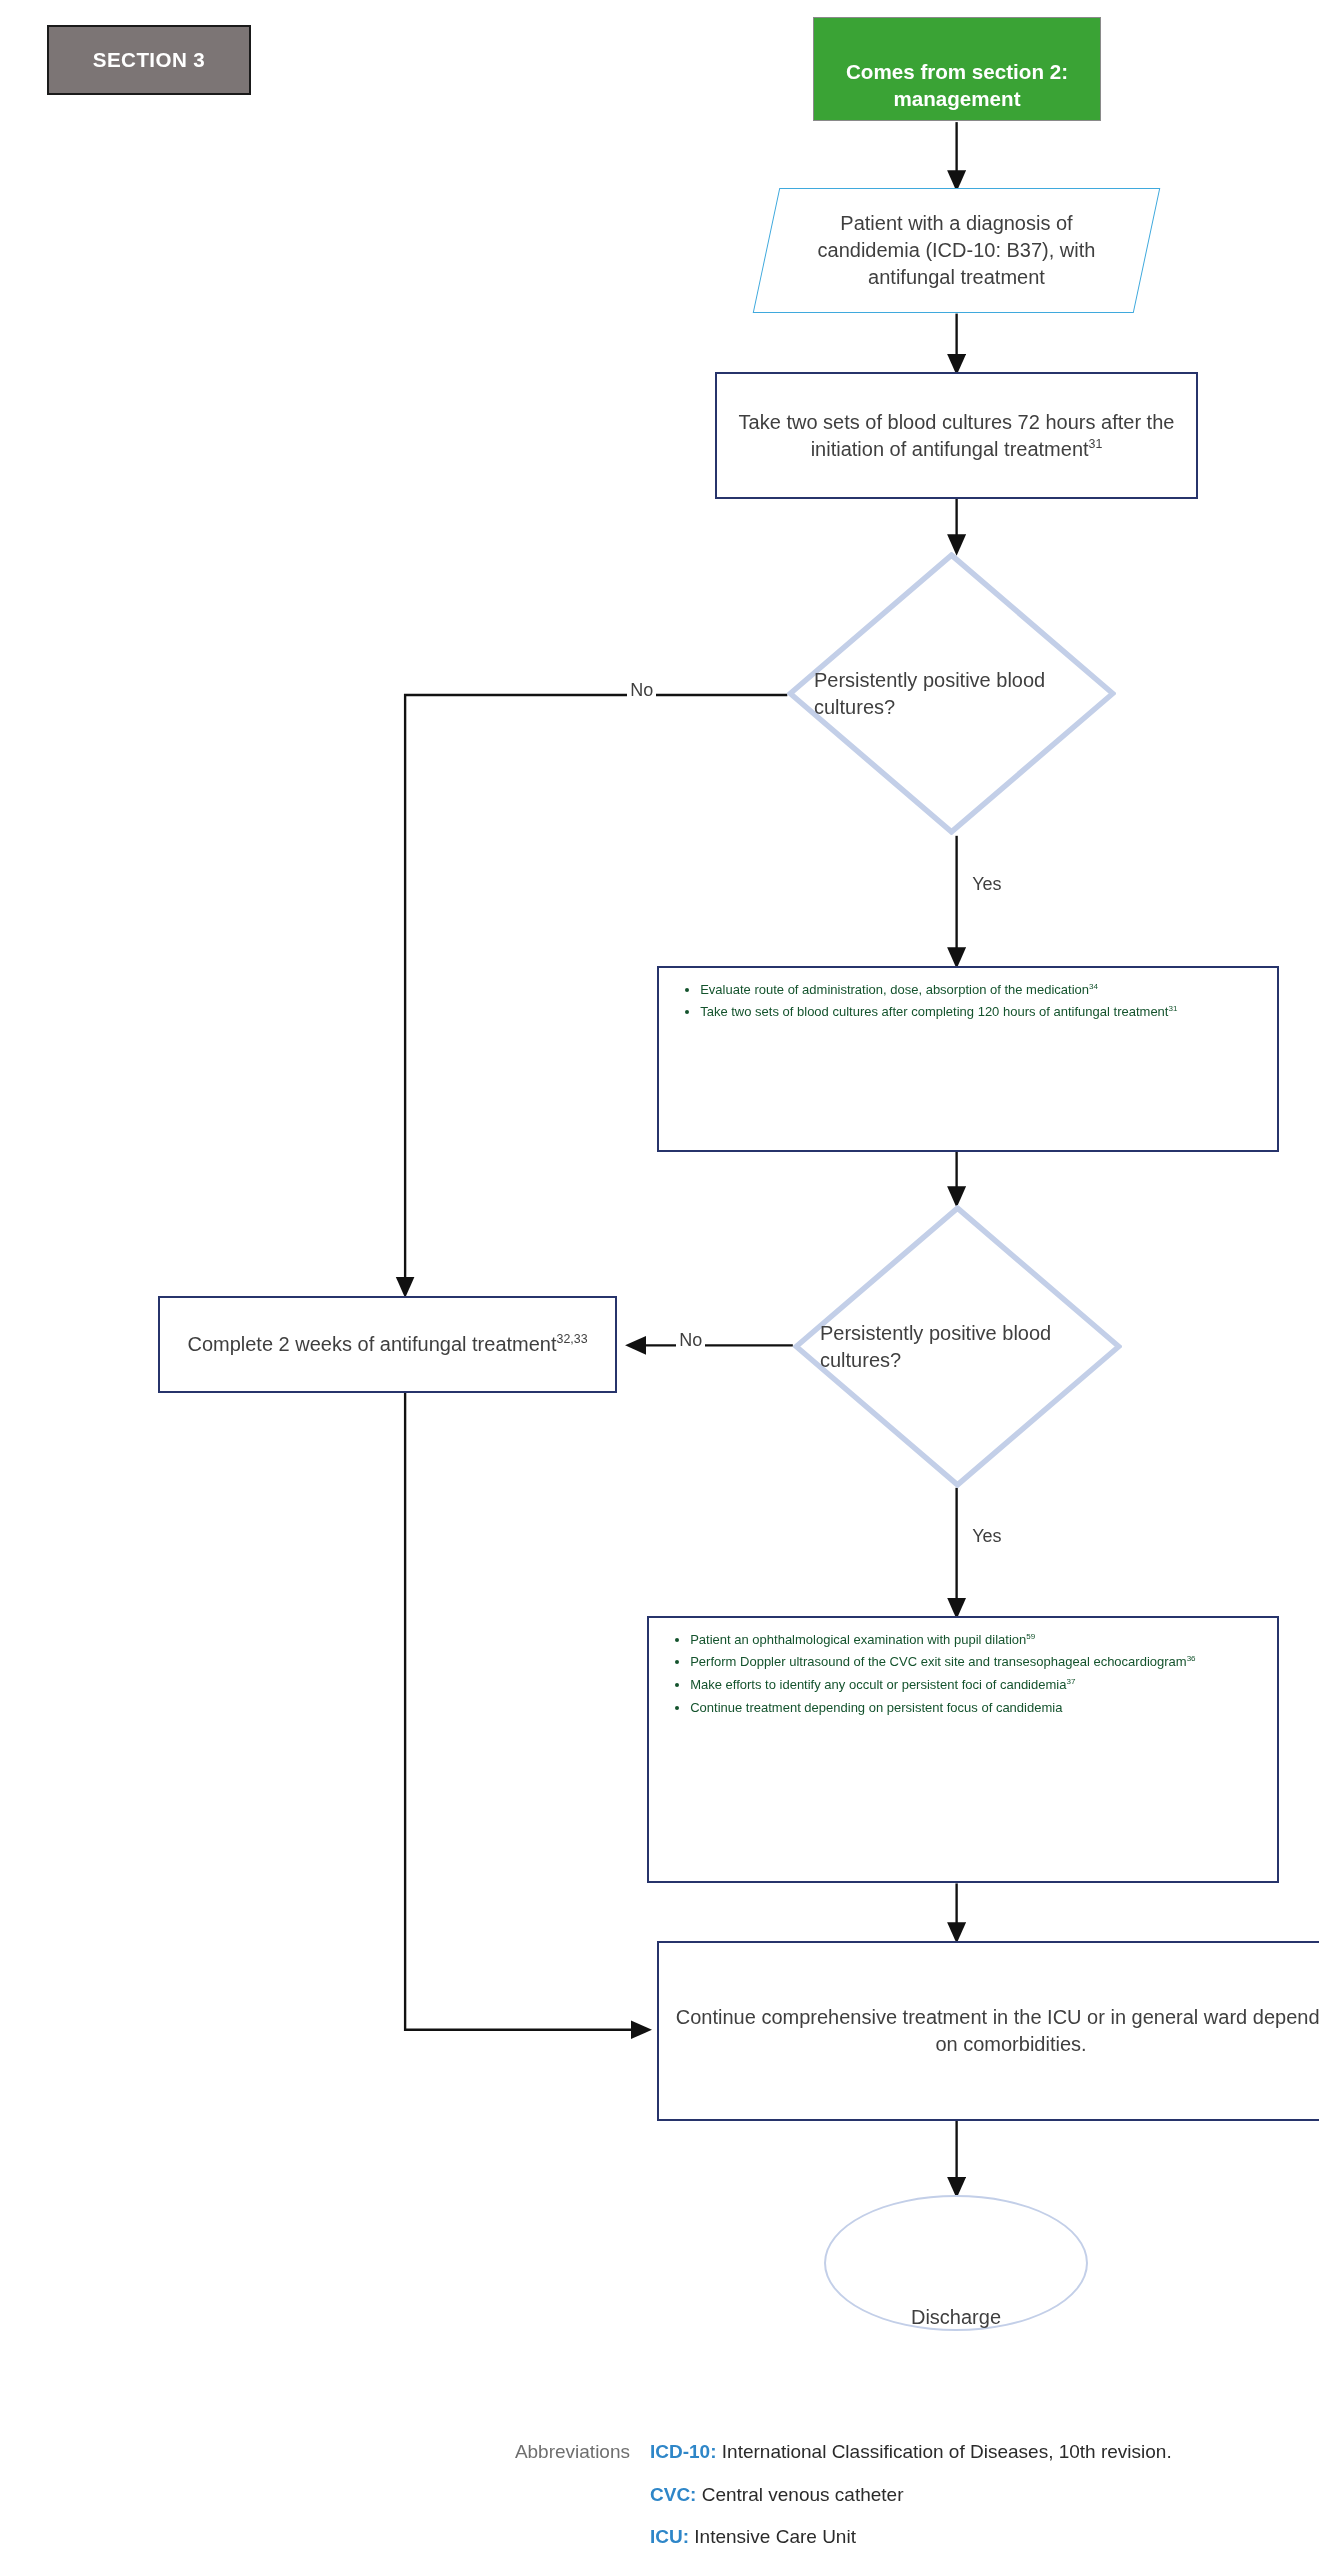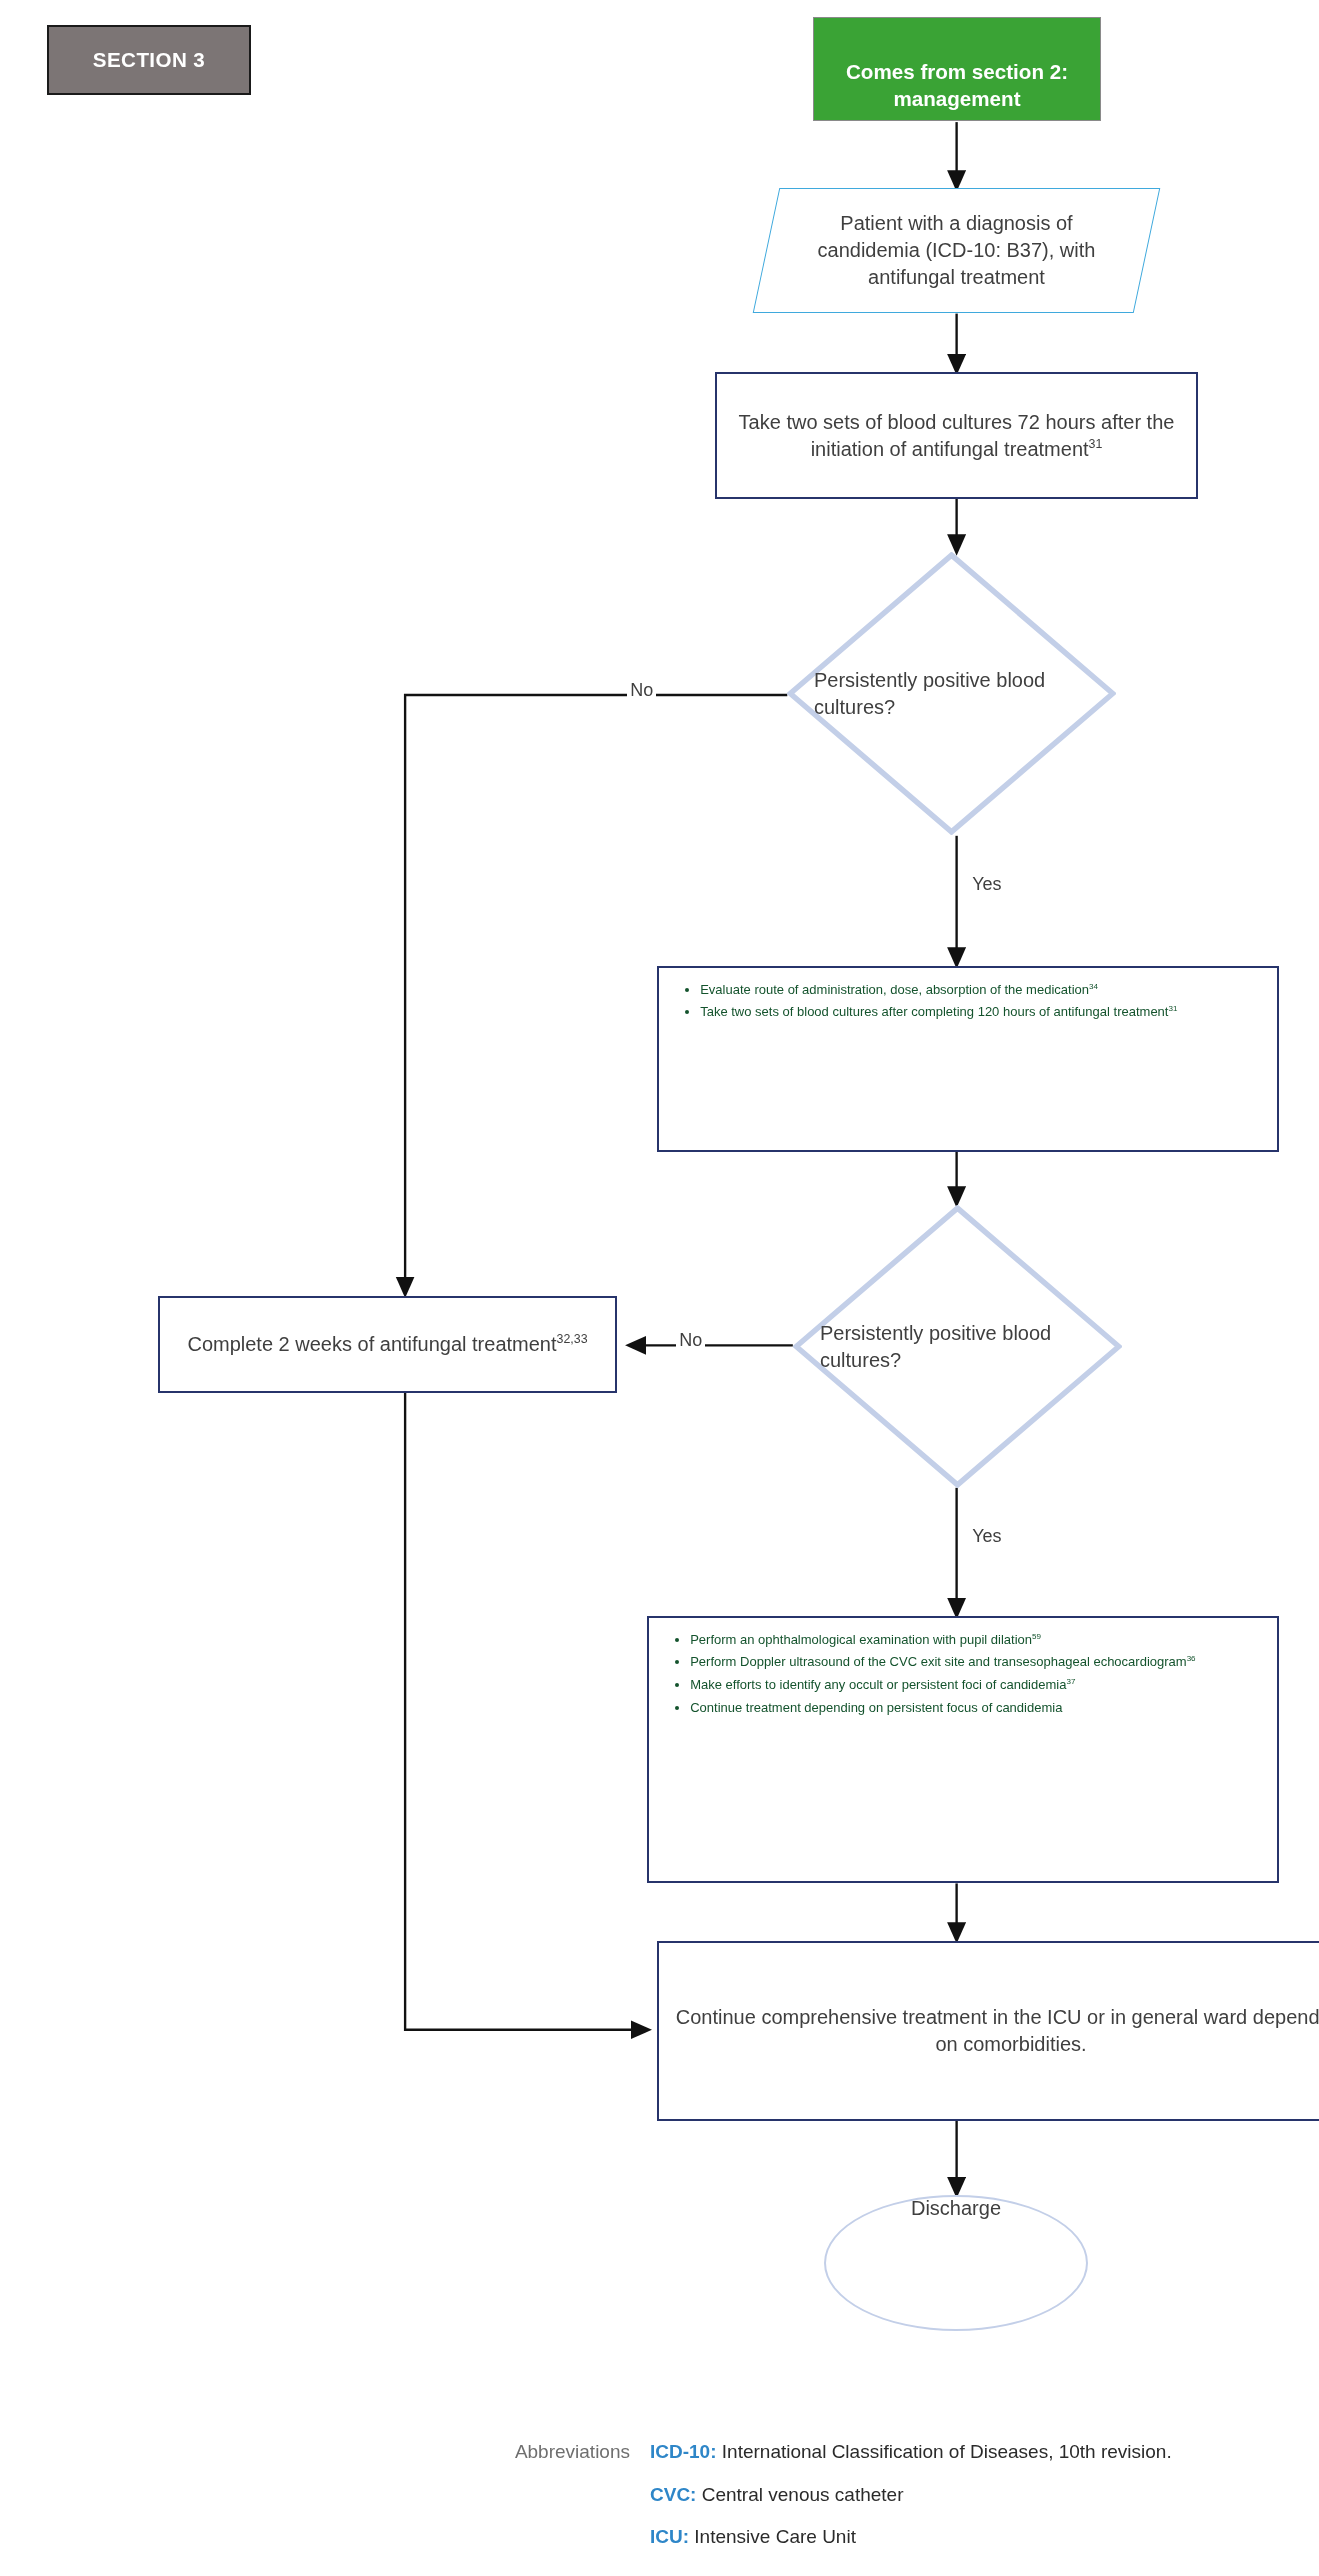--- a/index.html
+++ b/index.html
@@ -124,21 +124,21 @@
     padding: 0 27px;
     box-sizing: border-box;
   }
   
   .ellipse {
     position: absolute;
     border: 2.4px solid #c3cfe8;
     border-radius: 50%;
     background: #ffffff;
     display: flex;
-    align-items: flex-start;
+    align-items: flex-end;
     justify-content: center;
     font-size: 20px;
     color: #3f3f3f;
     box-sizing: border-box;
   }
   
   #wires { position: absolute; left: 0; top: 0; width: 1319px; height: 2576px; pointer-events: none; }
   .edge-label {
     position: absolute;
     background: #ffffff;
@@ -256,21 +256,21 @@
   </div>
   <div class="edge-label" style="left:676px; top:1331px;">No</div>
   <div class="edge-label" style="left:969px; top:1527px;">Yes</div>
 
   <div class="node proc" style="left:158px; top:1296px; width:459px; height:97px;">
     <span><span>Complete 2 weeks of antifungal</span> <span>treatment</span><sup>32,33</sup></span>
   </div>
 
   <div class="node proc bullets" style="left:647px; top:1616px; width:632px; height:267px;">
     <ul>
-      <li><span>Perform an ophthalmological examination with pupil dilation</span><sup>59</sup></li>
+      <li><span>Patient an ophthalmological examination with pupil dilation</span><sup>59</sup></li>
       <li><span>Perform Doppler ultrasound of the CVC exit site and transesophageal echocardiogram</span><sup>36</sup></li>
       <li><span>Make efforts to identify any occult or persistent foci of candidemia</span><sup>37</sup></li>
       <li><span>Continue treatment depending on persistent focus of candidemia</span></li>
     </ul>
   </div>
 
   <div class="node proc" style="left:657px; top:1941px; width:708px; height:180px;">
     <span>Continue comprehensive treatment in the ICU or in general ward depending on comorbidities.</span>
   </div>
 

